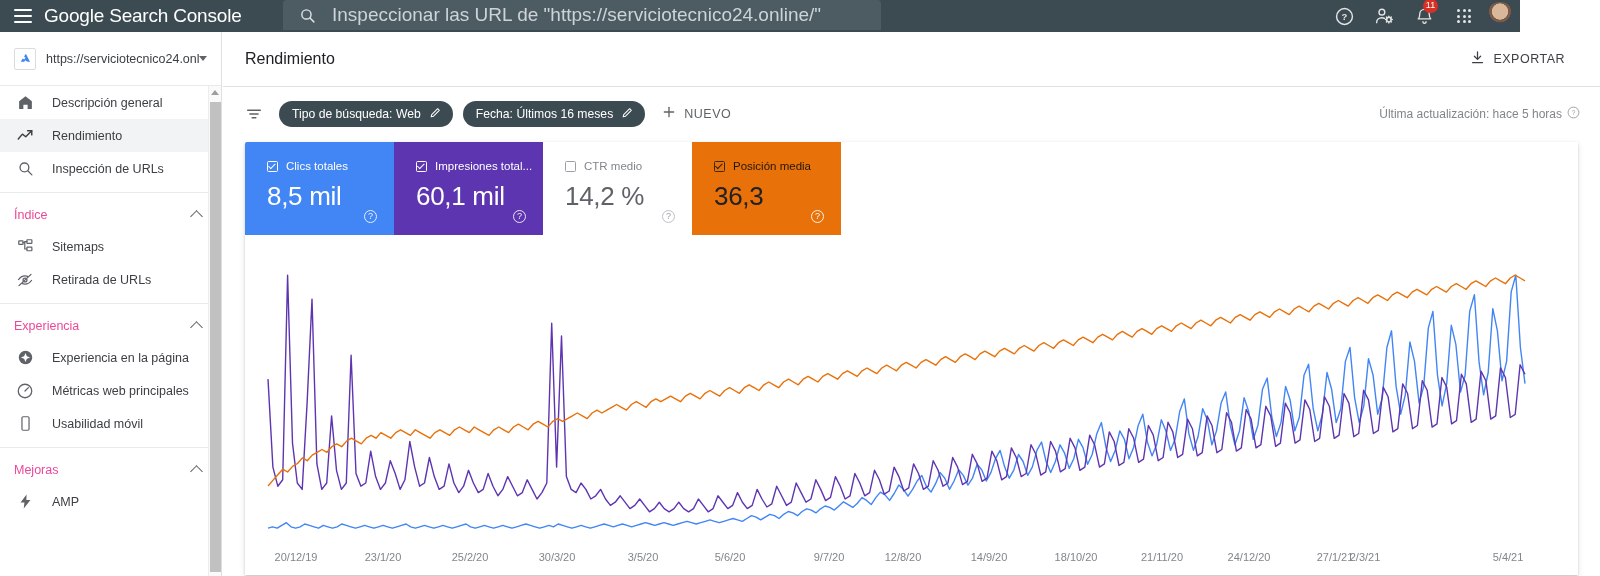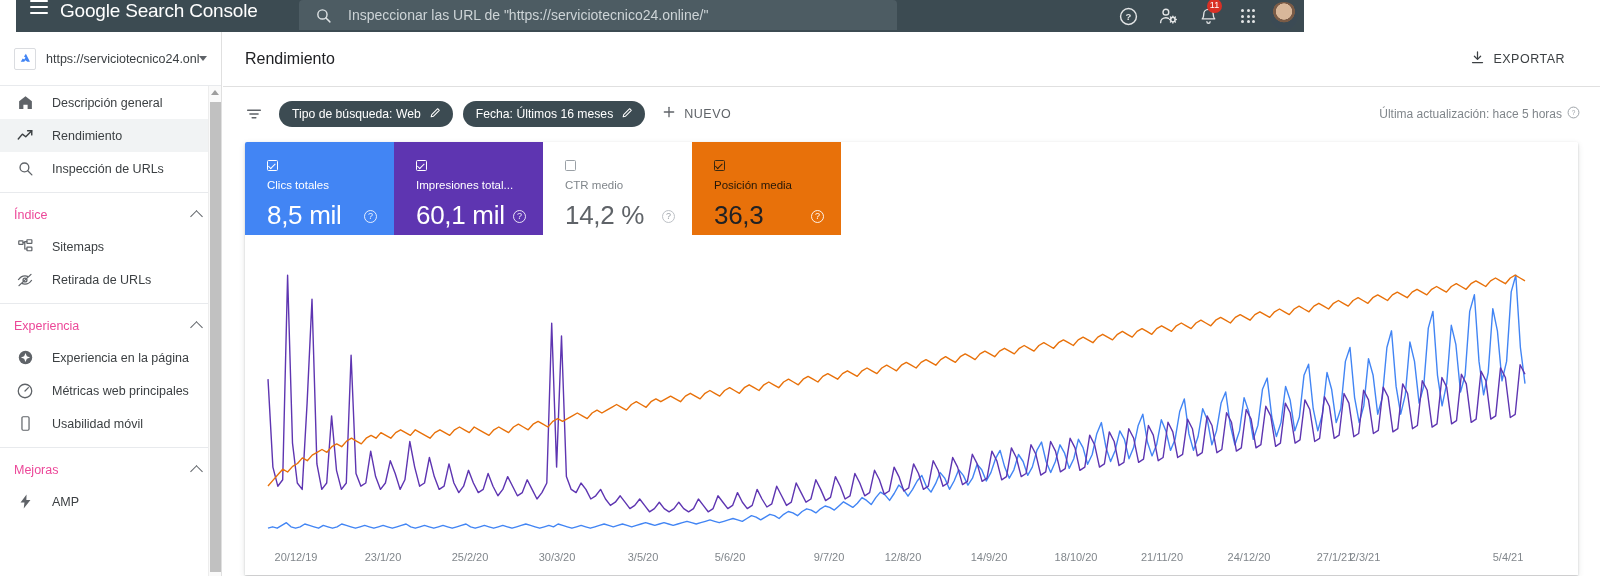--- a/index.html
+++ b/index.html
@@ -7,24 +7,24 @@
     margin: 0; padding: 0;
     width: 1600px; height: 576px;
     overflow: hidden;
     background: #fff;
     font-family: "Liberation Sans", sans-serif;
     -webkit-font-smoothing: antialiased;
   }
 
   
   .topbar {
-    position: absolute; top: 0; left: 16px;
-    width: 1288px; height: 32px;
+    position: absolute; top: 0; left: 0;
+    width: 1520px; height: 32px;
     background: #3c4b52;
-    display: flex; 
+    display: flex; align-items: center;
   }
   .hamburger {
     width: 18px; height: 14px; margin-left: 14px; margin-right: 12px;
     display: flex; flex-direction: column; justify-content: space-between;
     cursor: pointer;
   }
   .hamburger span { display: block; height: 2px; background: #fff; border-radius: 1px; }
   .brand {
     color: #fff; font-size: 19px; letter-spacing: -0.2px;
     white-space: nowrap; font-weight: 400;
@@ -35,21 +35,21 @@
     position: absolute; left: 283px; top: 0px;
     width: 598px; height: 30px;
     background: #4d5c63;
     border-radius: 4px 4px 0 0;
     display: flex; align-items: center;
     padding-left: 16px;
   }
   .searchbox .sicon { margin-right: 14px; display: flex; }
   .search-input {
     background: transparent; border: none; outline: none;
-    color: #d8dde0; font-size: 14px;
+    color: #d8dde0; font-size: 19px;
     font-family: "Liberation Sans", sans-serif;
     width: 520px;
   }
   .search-input::placeholder { color: #cdd4d7; opacity: 1; }
 
   .top-actions {
     position: absolute; right: 0; top: 0; height: 32px;
     display: flex; align-items: center; gap: 0px;
   }
   .ticon {
@@ -196,21 +196,21 @@
   .metrics { display: flex; height: 93px; }
   .metric {
     width: 149px; height: 93px; position: relative;
     padding: 18px 0 0 22px; cursor: pointer;
     border-right: 1px solid transparent;
   }
   .metric.blue   { background: #4285f4; }
   .metric.purple { background: #5e35b1; }
   .metric.white  { background: #fff; }
   .metric.orange { background: #e8710a; }
-  .m-head { display: flex; gap: 8px; flex-direction: column; }
+  .m-head { display: flex; align-items: center; gap: 8px; }
   .cbox {
     width: 11px; height: 11px; border-radius: 1.5px;
     border: 1.5px solid #fff; position: relative; flex: none;
     display: flex; align-items: center; justify-content: center;
   }
   .metric.white .cbox { border-color: #9aa0a6; }
   .metric.orange .cbox { border-color: #3c2a10; }
   .cbox.checked::after {
     content: ""; width: 6px; height: 3px;
     border-left: 1.5px solid #fff; border-bottom: 1.5px solid #fff;

